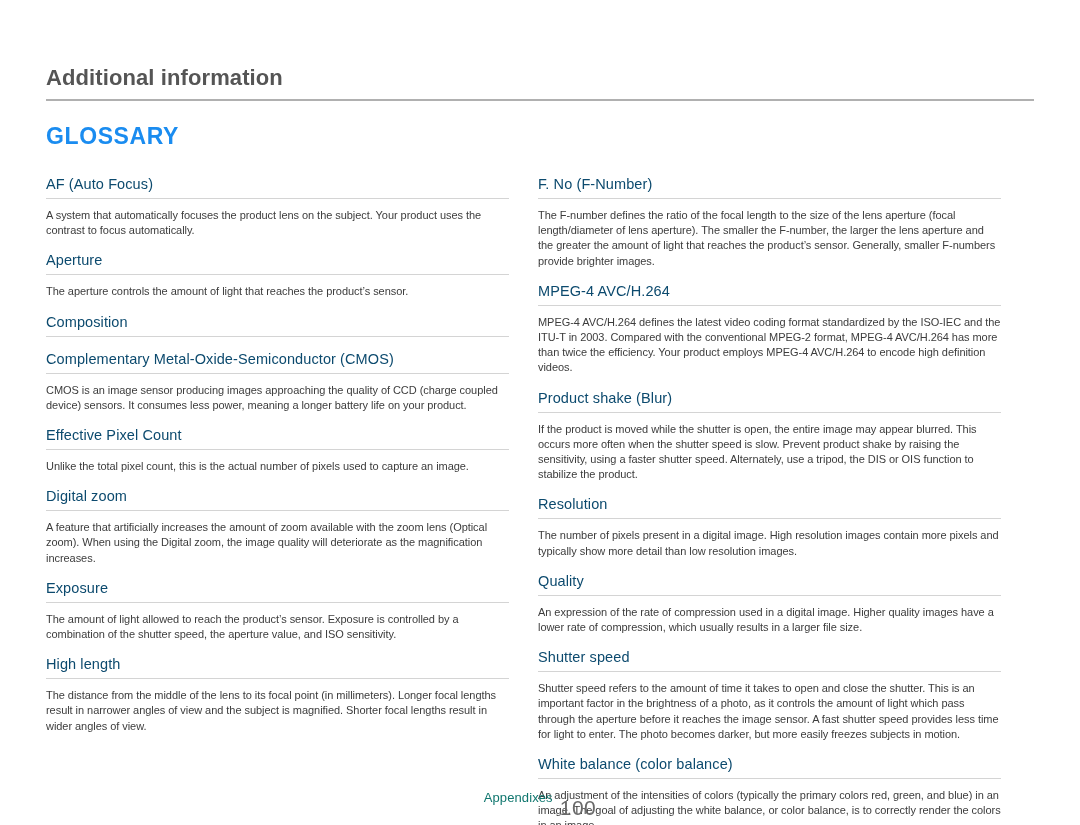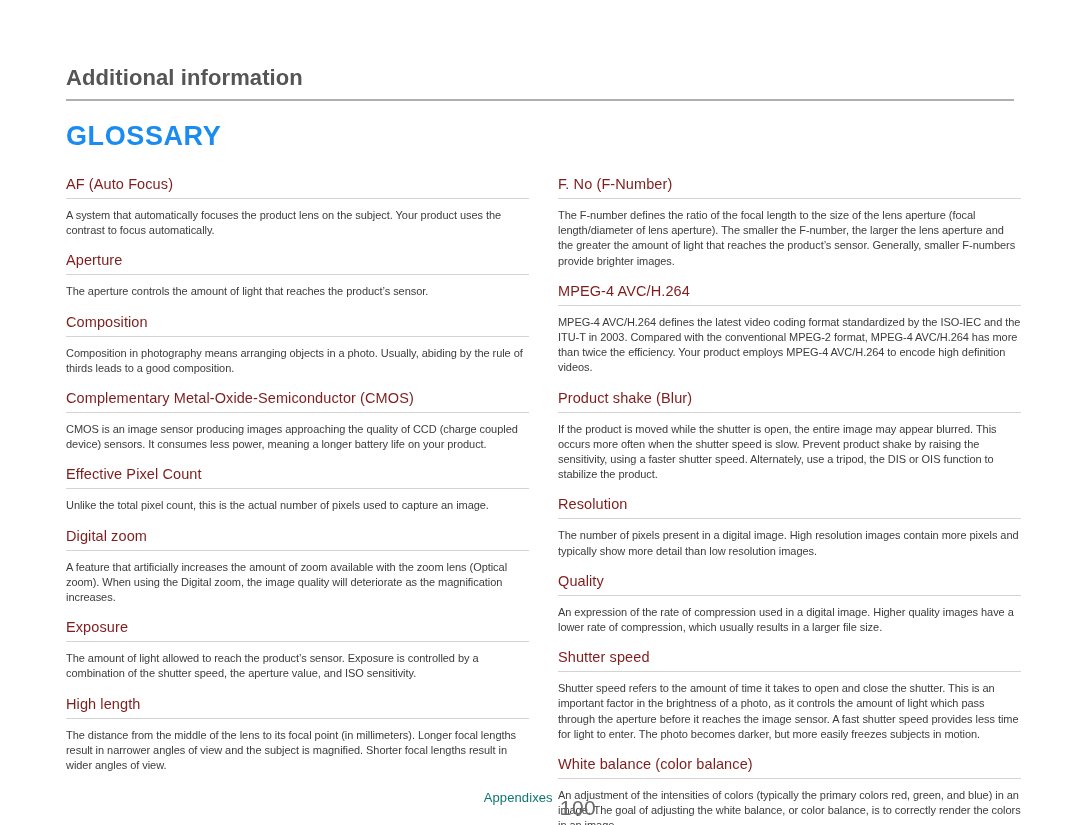--- a/index.html
+++ b/index.html
@@ -14,40 +14,40 @@
     -webkit-font-smoothing: antialiased;
     overflow: hidden;
     position: relative;
   }
   .page {
     position: absolute;
     left: 0; top: 0;
     width: 1080px;
     height: 825px;
     box-sizing: border-box;
-    padding: 0 66px;
+    padding: 0 46px;
   }
 
   
   .chapter-title {
     font-size: 22px;
     font-weight: bold;
     color: #555555;
     letter-spacing: 0.1px;
     margin: 0;
     padding-top: 63px;
     line-height: 30px;
   }
   .header-rule {
     height: 0;
     border-top: 2px solid #b0b0b0;
     margin-top: 6px;
   }
   .section-title {
-    font-size: 27px;
+    font-size: 23px;
     font-weight: bold;
     color: #1a8cf0;
     letter-spacing: 0.6px;
     margin: 0;
     padding-top: 21px;
     line-height: 28px;
   }
 
   
   .columns {
@@ -63,21 +63,21 @@
     margin-left: 29px;
   }
 
   
   .entry { margin: 0; }
   .entry + .entry { margin-top: 13px; }
 
   .entry-term {
     font-size: 14.5px;
     font-weight: normal;
-    color: #7f1d1d;
+    color: #0c4a6e;
     line-height: 18px;
     margin: 0 0 5px 0;
     letter-spacing: 0.1px;
   }
   .entry-rule {
     height: 0;
     border-top: 1px solid #d4d4d4;
     margin-bottom: 9px;
   }
   .entry-def {
@@ -134,21 +134,20 @@
 
       <div class="entry">
         <h3 class="entry-term">Aperture</h3>
         <div class="entry-rule"></div>
         <p class="entry-def">The aperture controls the amount of light that reaches the product’s sensor.</p>
       </div>
 
       <div class="entry">
         <h3 class="entry-term">Composition</h3>
         <div class="entry-rule"></div>
-        <p class="entry-def">Composition in photography means arranging objects in a photo. Usually, abiding by the rule of thirds leads to a good composition.</p>
       </div>
 
       <div class="entry">
         <h3 class="entry-term">Complementary Metal-Oxide-Semiconductor (CMOS)</h3>
         <div class="entry-rule"></div>
         <p class="entry-def">CMOS is an image sensor producing images approaching the quality of CCD (charge coupled device) sensors. It consumes less power, meaning a longer battery life on your product.</p>
       </div>
 
       <div class="entry">
         <h3 class="entry-term">Effective Pixel Count</h3>

